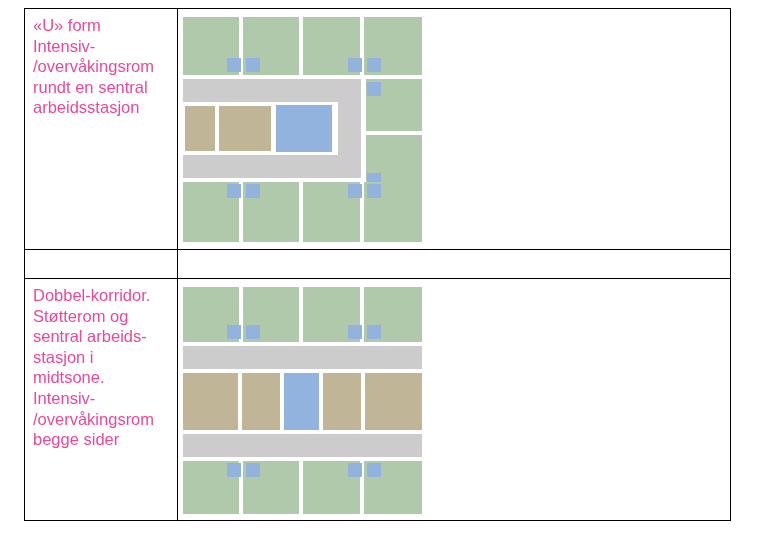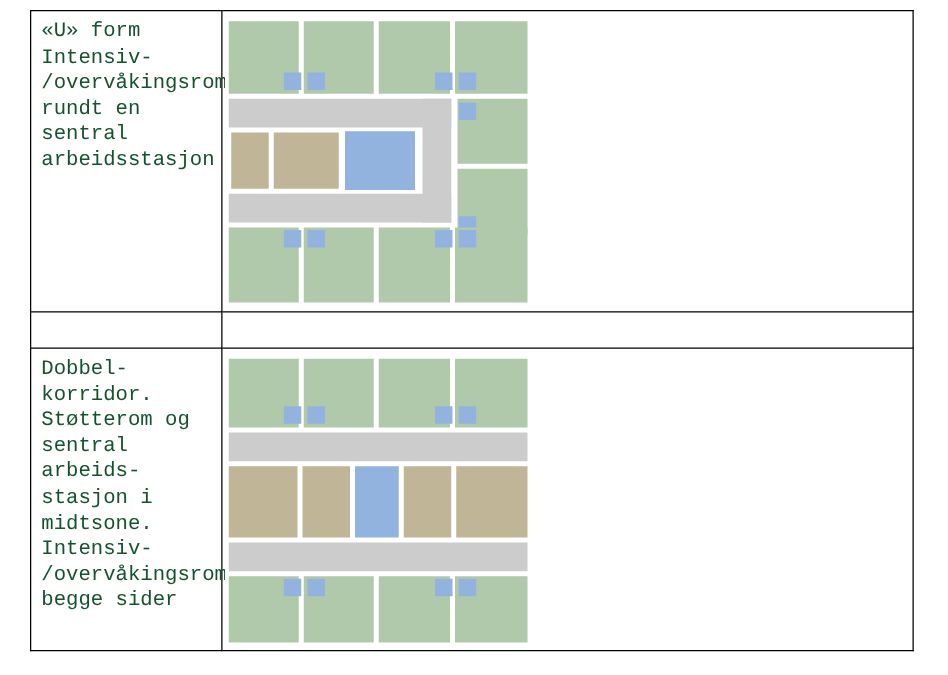--- a/index.html
+++ b/index.html
@@ -28,23 +28,23 @@
   td.desc-cell{ width:152px; }
   td.fig-cell{  width:552px; }
   tr.spacer-row td{ height:28px; }
   tr.row-one td{ height:240px; }
   tr.row-two td{ height:241px;margin-left:11px; }
 
   .desc-text{
     padding:6px 4px 4px 8px;
     font-size:16.5px;
     line-height:20.6px;
-    color:#14532d;
+    color:#ec4899;
     white-space:pre-line;
-    font-family:Liberation Mono, monospace;
+    font-family:Liberation Sans, sans-serif;
   }
 
   
   .plan{
     position:relative;
     background:#ffffff;
   }
   .plan-a{ width:245px; height:233px; margin:3px 0 0 2px; }
   .plan-b{ width:248px; height:236px; margin:3px 0 0 2px; }
 

